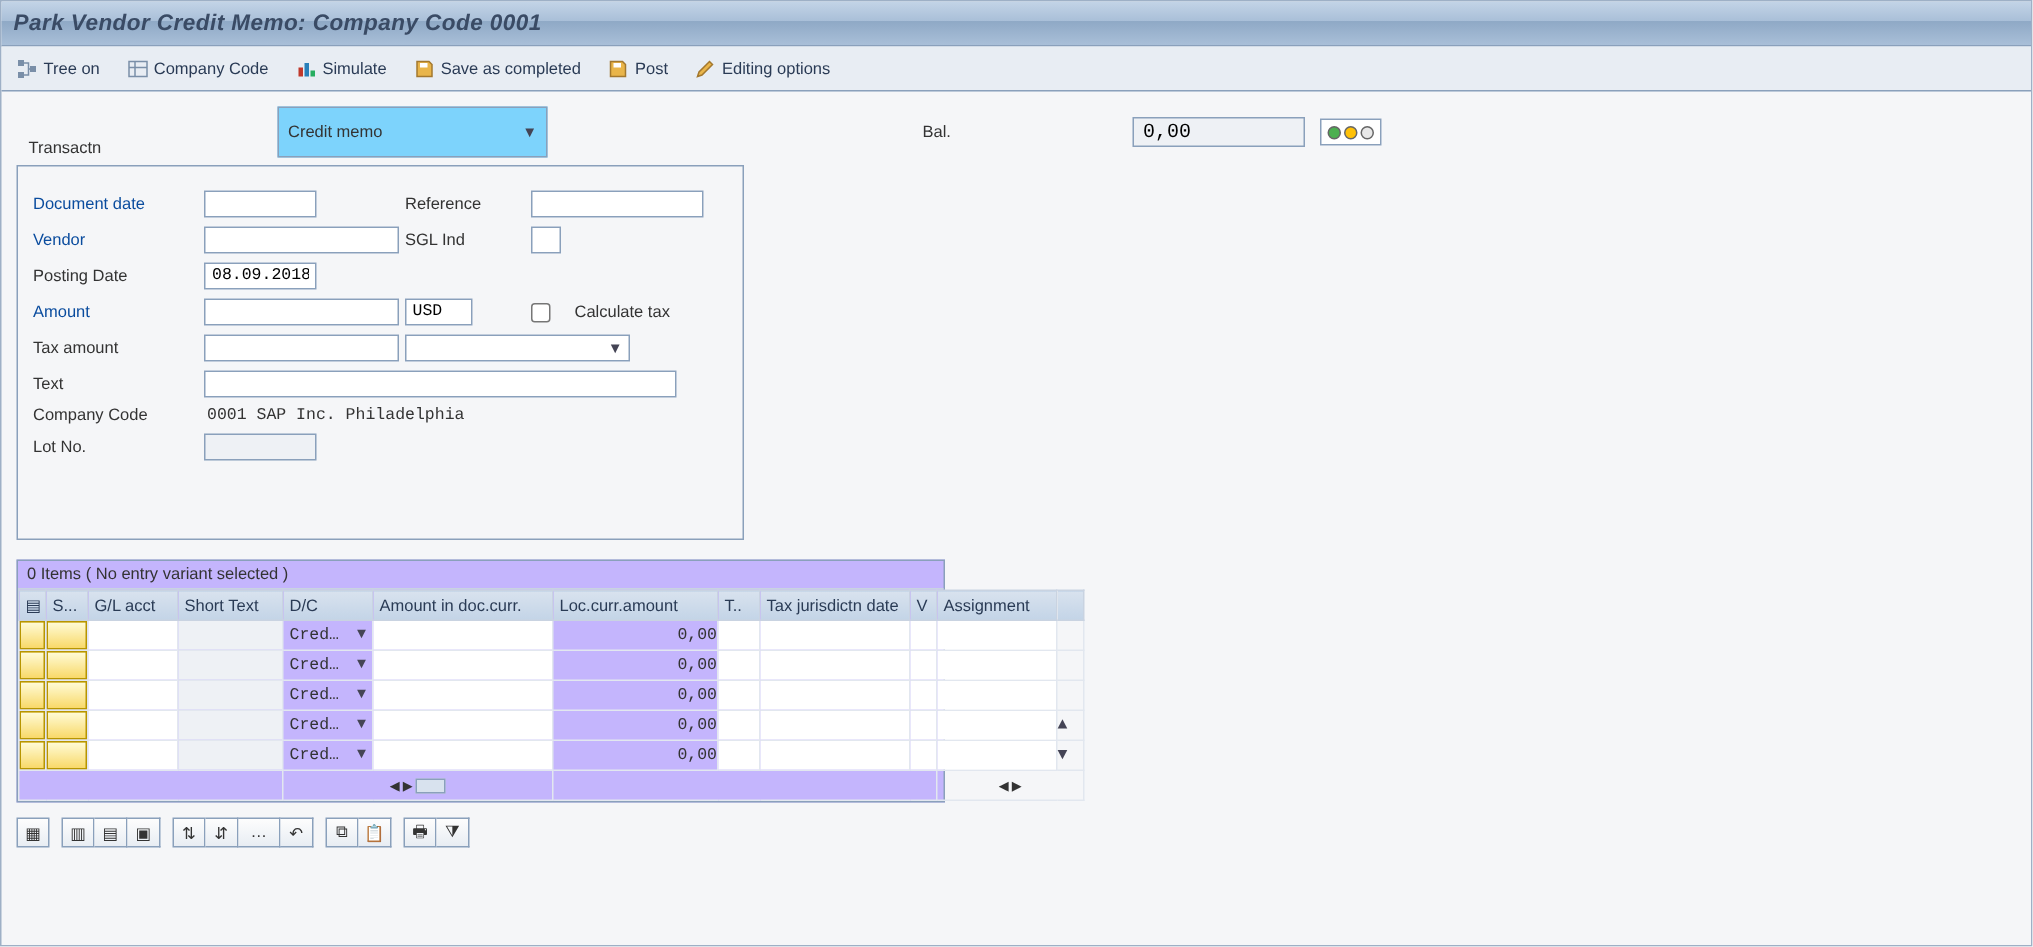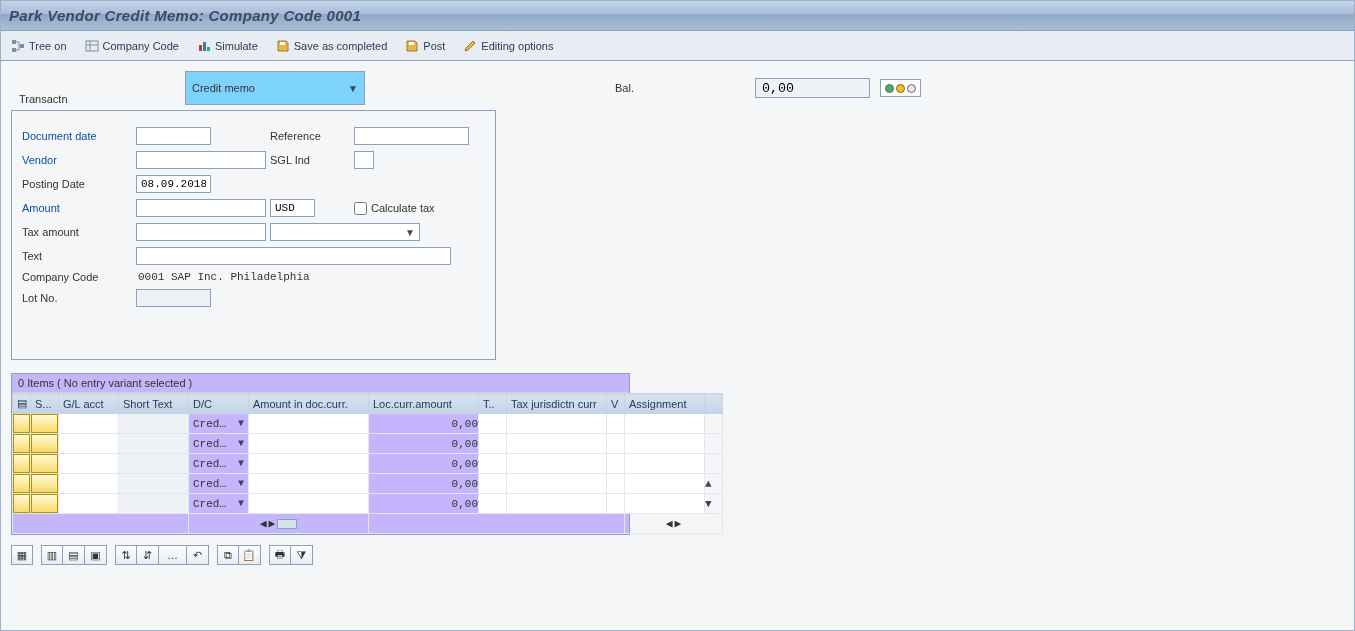--- a/index.html
+++ b/index.html
@@ -110,21 +110,21 @@
   .grid-row label.link { color:#0a4c9e; }
   .fld {
     height: 18px; border:1px solid #8aa0bb; background:#fff;
     padding: 0 4px; font-family: 'Courier New', monospace; font-size:11px;
   }
   .fld.ro { background:#eef1f5; }
   .fld.sm { width: 20px; }
   .fld.med { width: 45px; }
   .wide-text { grid-column: 2 / span 3; }
   .wide-text .fld { width: 100%; }
-  .check-row { display:flex; align-items:center; gap:4px; }
+  .check-row { display:flex; align-items:center; gap:16px; }
   .check-row input[type=checkbox]{ margin:0; }
   .plain-text { font-family: 'Courier New', monospace; padding-left:2px; }
   .select-mini {
     display:flex; align-items:center; justify-content:space-between;
     width:150px; height:18px; border:1px solid #8aa0bb; background:#fff;
     padding: 0 4px;
   }
   .select-mini .arrow { font-size:10px; color:#445;}
 
   
@@ -361,21 +361,21 @@
           <th>
             <span>▤</span>
           </th>
           <th>S...</th>
           <th>G/L acct</th>
           <th>Short Text</th>
           <th>D/C</th>
           <th>Amount in doc.curr.</th>
           <th>Loc.curr.amount</th>
           <th>T..</th>
-          <th>Tax jurisdictn curr</th>
+          <th>Tax jurisdictn date</th>
           <th>V</th>
           <th>Assignment</th>
           <th></th>
         </tr>
       </thead>
       <tbody id="items-body">
           <tr>
     <td>
               <div class="sel-btn"></div>
             </td>

